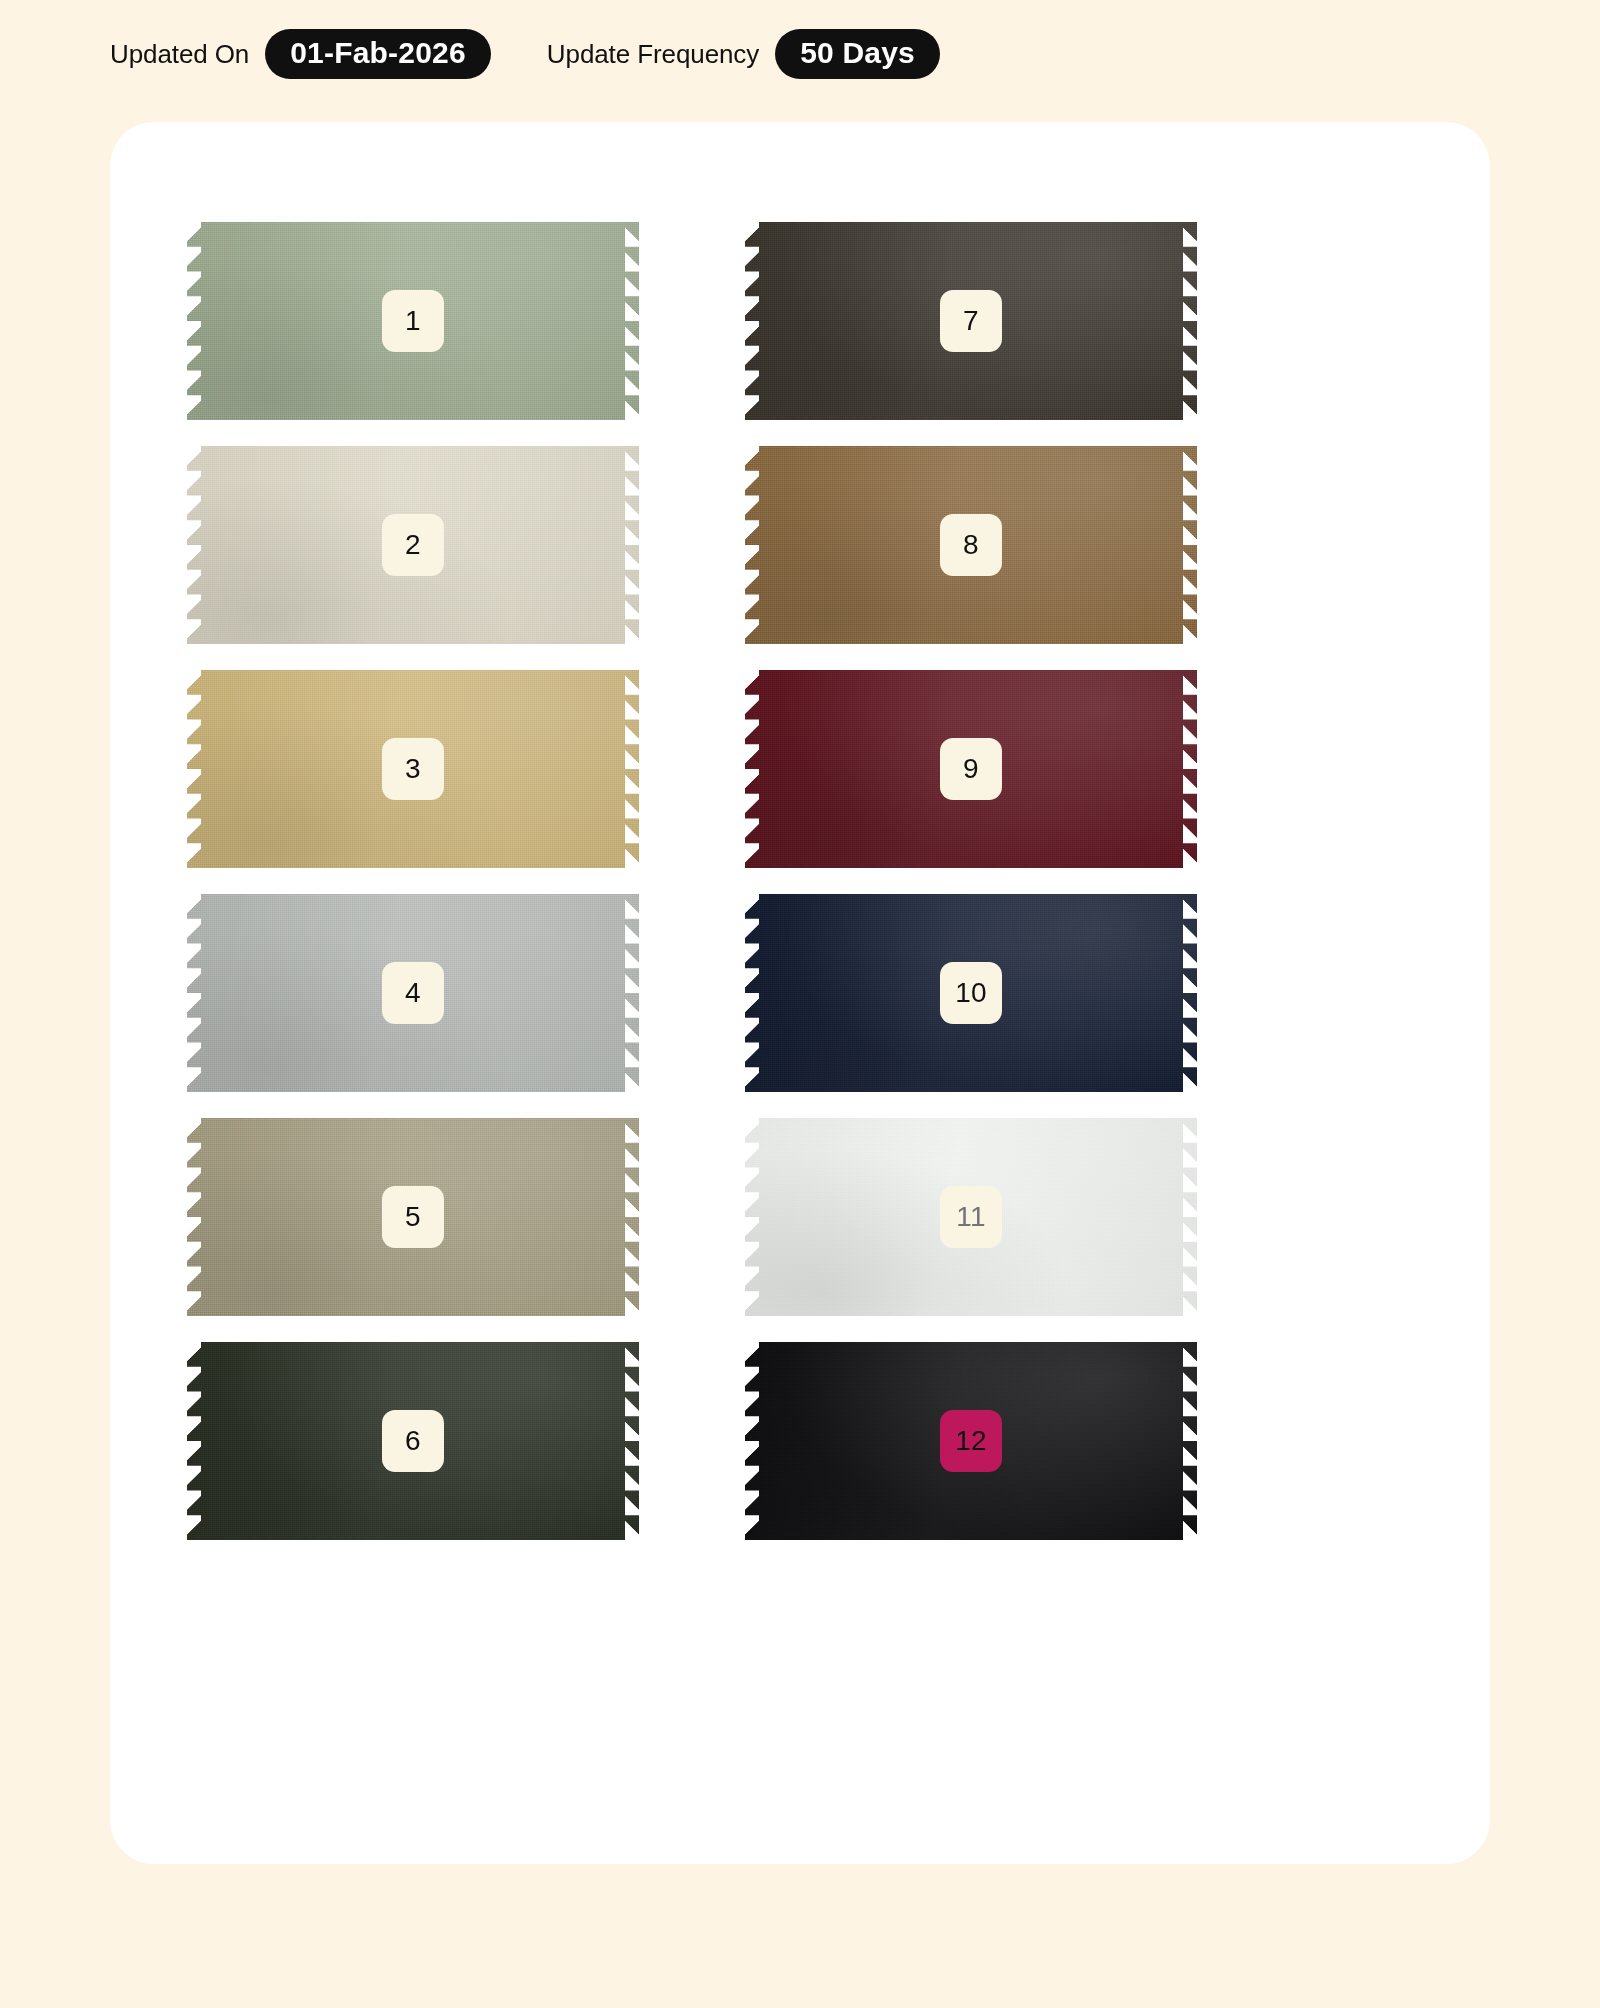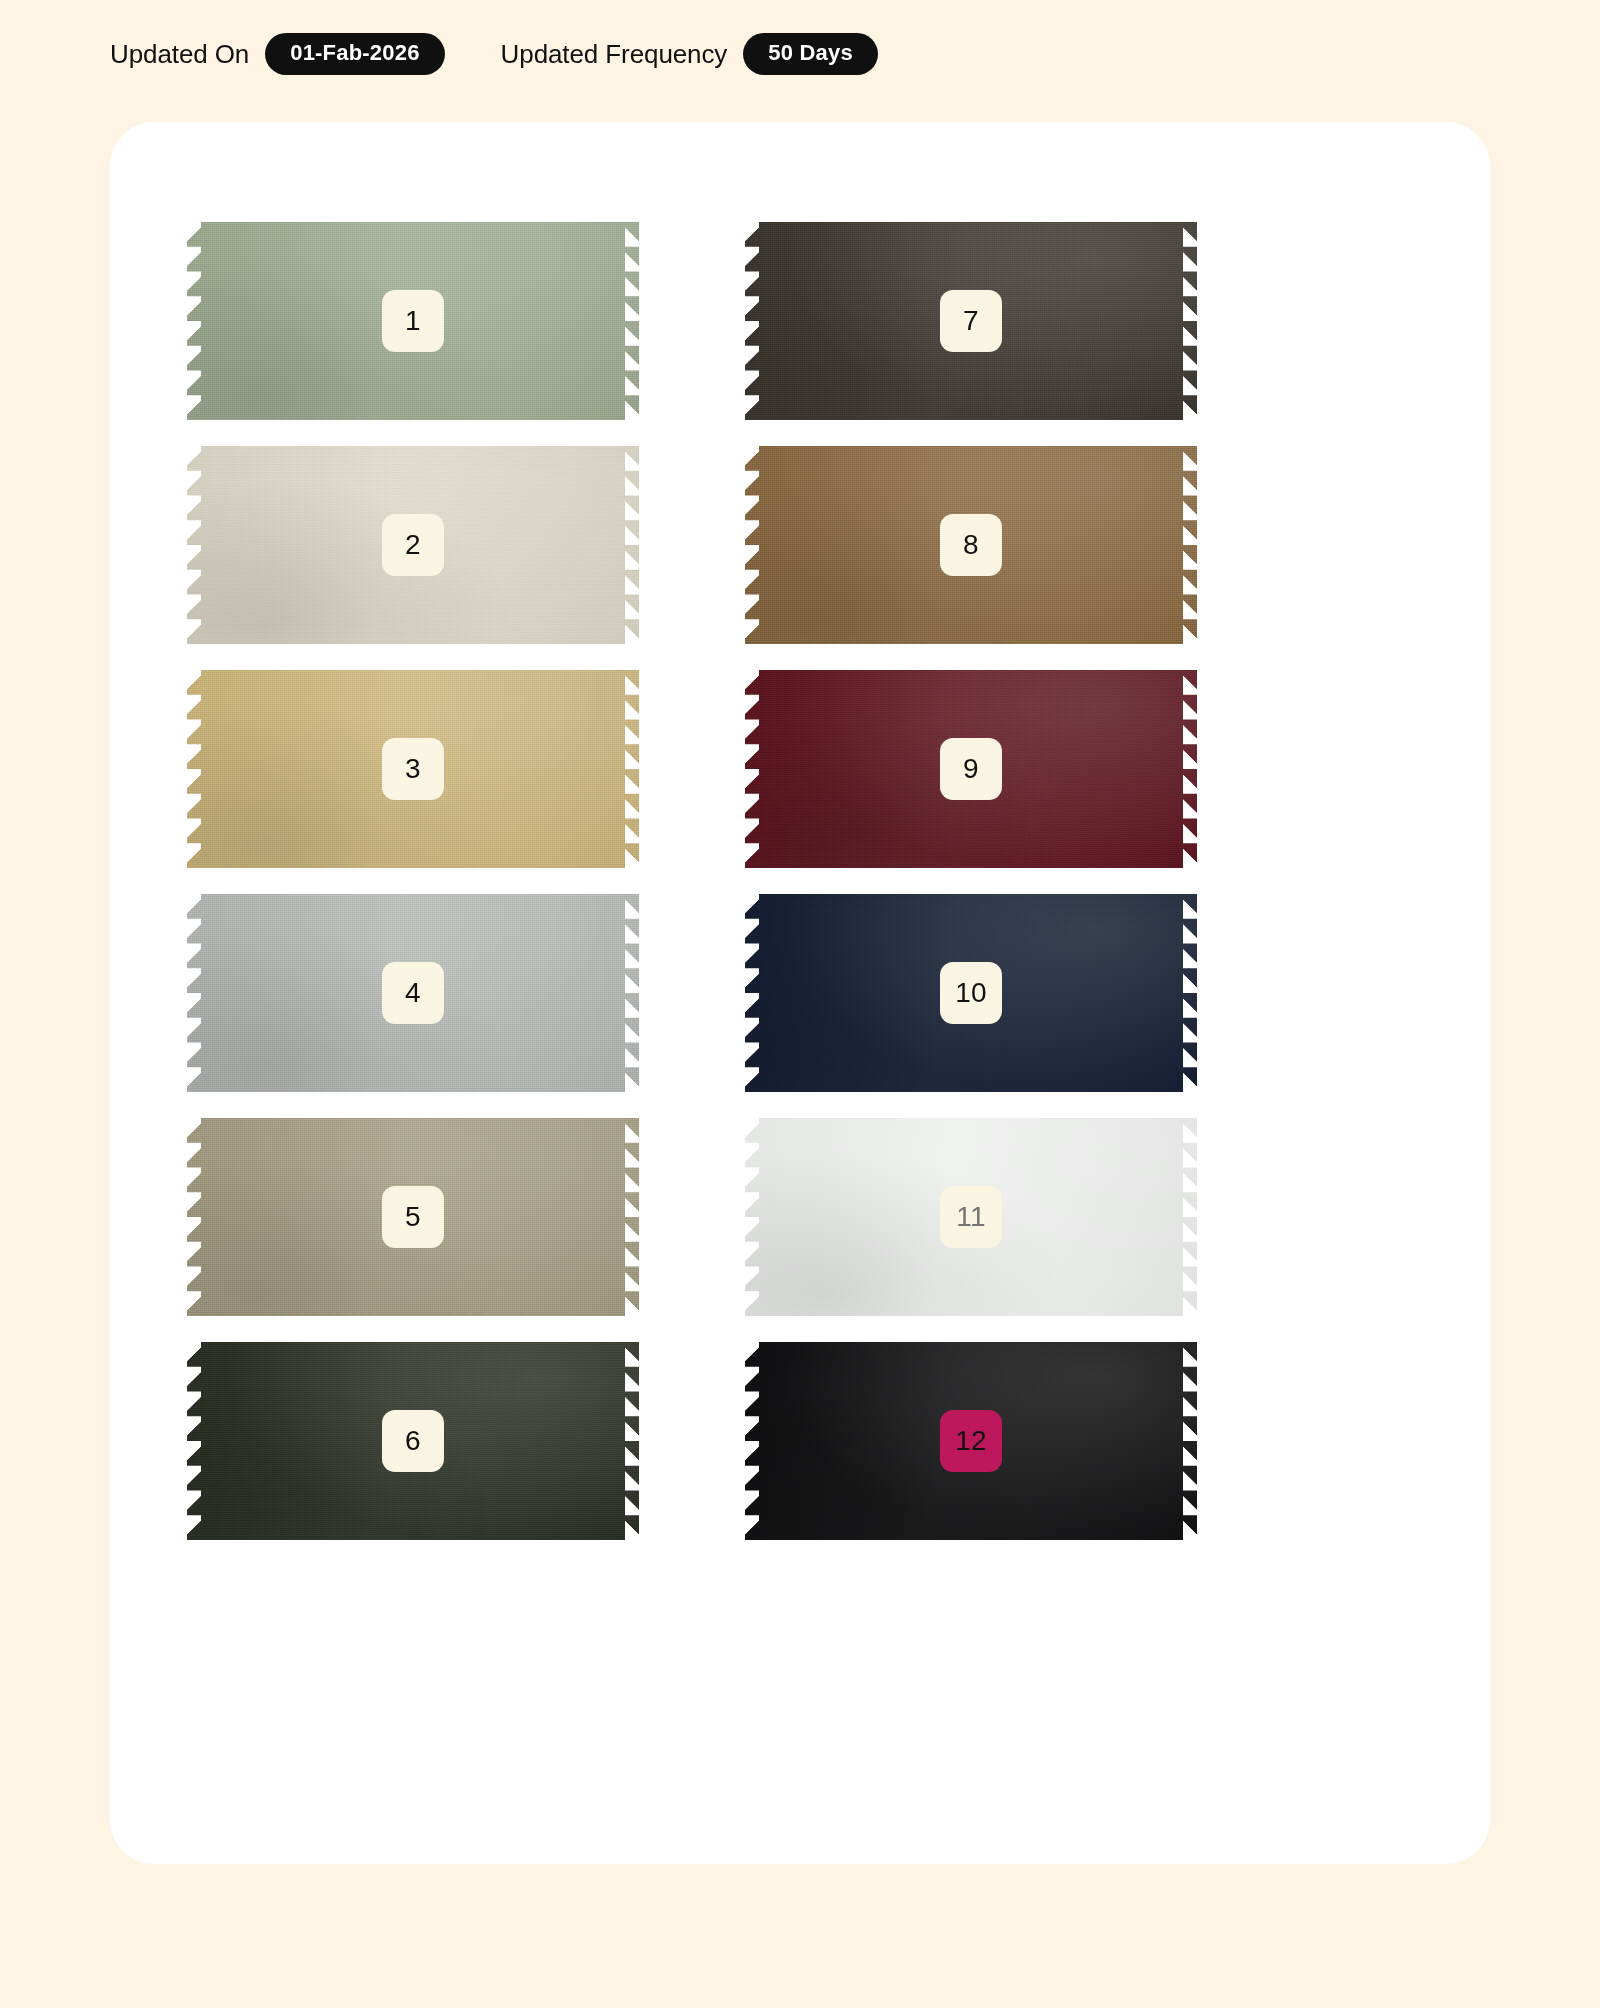--- a/index.html
+++ b/index.html
@@ -35,21 +35,21 @@
   .meta-label {
     font-size: 26px;
     font-weight: 400;
     color: #111111;
     letter-spacing: -0.1px;
     white-space: nowrap;
   }
   .meta-pill {
     background: #101010;
     color: #FFFFFF;
-    font-size: 22px;
+    font-size: 30px;
     font-weight: 700;
     letter-spacing: 0.2px;
     border-radius: 100px;
     padding: 9px 25px 11px 25px;
     white-space: nowrap;
     line-height: 1;
   }
   .meta-gap { width: 12px; }
 
   
@@ -154,21 +154,21 @@
 </head>
 <body>
 
 <div class="meta-bar">
   <div class="meta-group">
     <span class="meta-label">Updated On</span>
     <span class="meta-pill">01-Fab-2026</span>
   </div>
   <div class="meta-gap"></div>
   <div class="meta-group">
-    <span class="meta-label">Updated Frequency</span>
+    <span class="meta-label">Update Frequency</span>
     <span class="meta-pill">50 Days</span>
   </div>
 </div>
 
 <div class="card"></div>
 
 <div class="swatch-grid" id="swatch-grid">
     <div class="swatch">
       <div class="swatch-fabric" style="background: rgb(158, 172, 145);"></div>
       <div class="swatch-number" style="background: rgb(250, 244, 226); color: rgb(17, 17, 17);">1</div>

